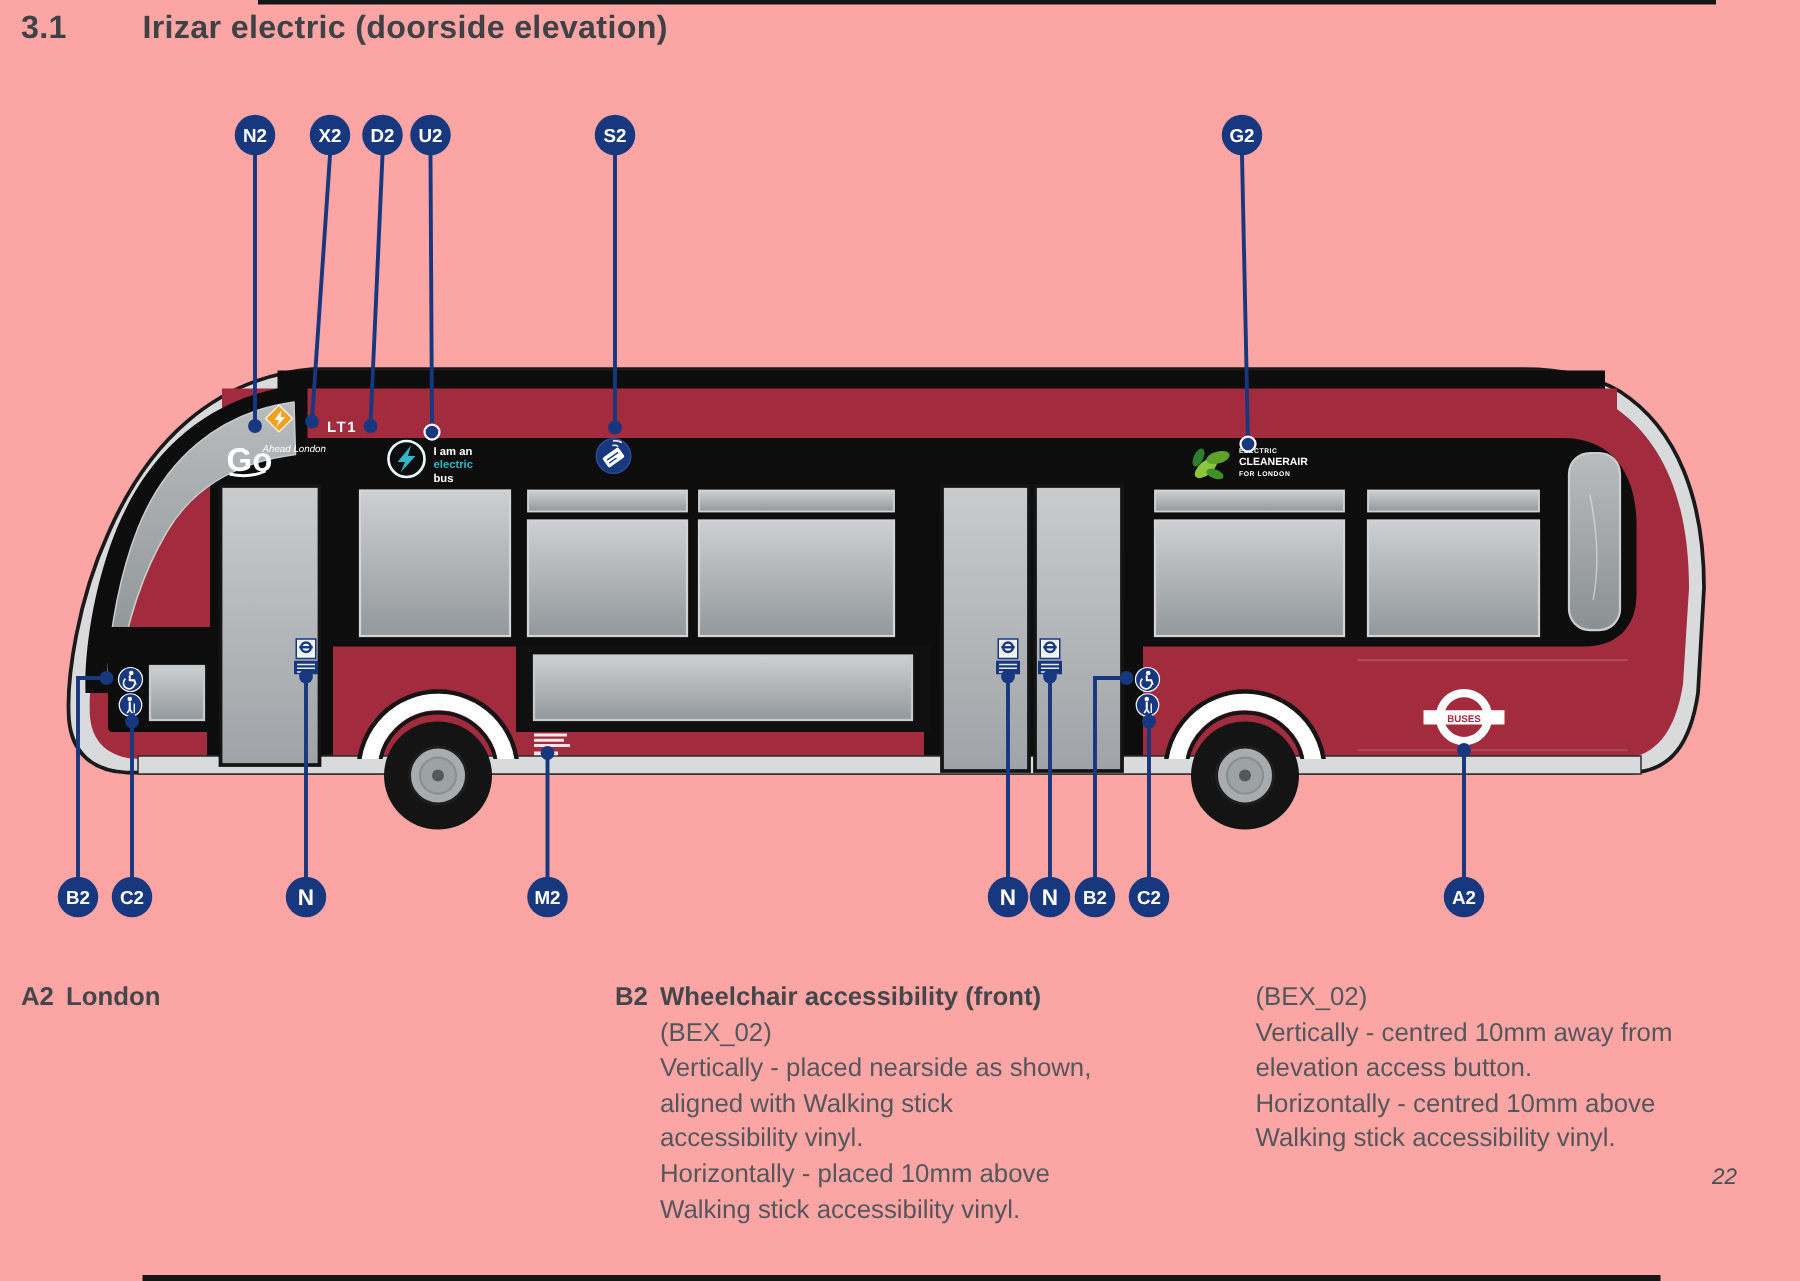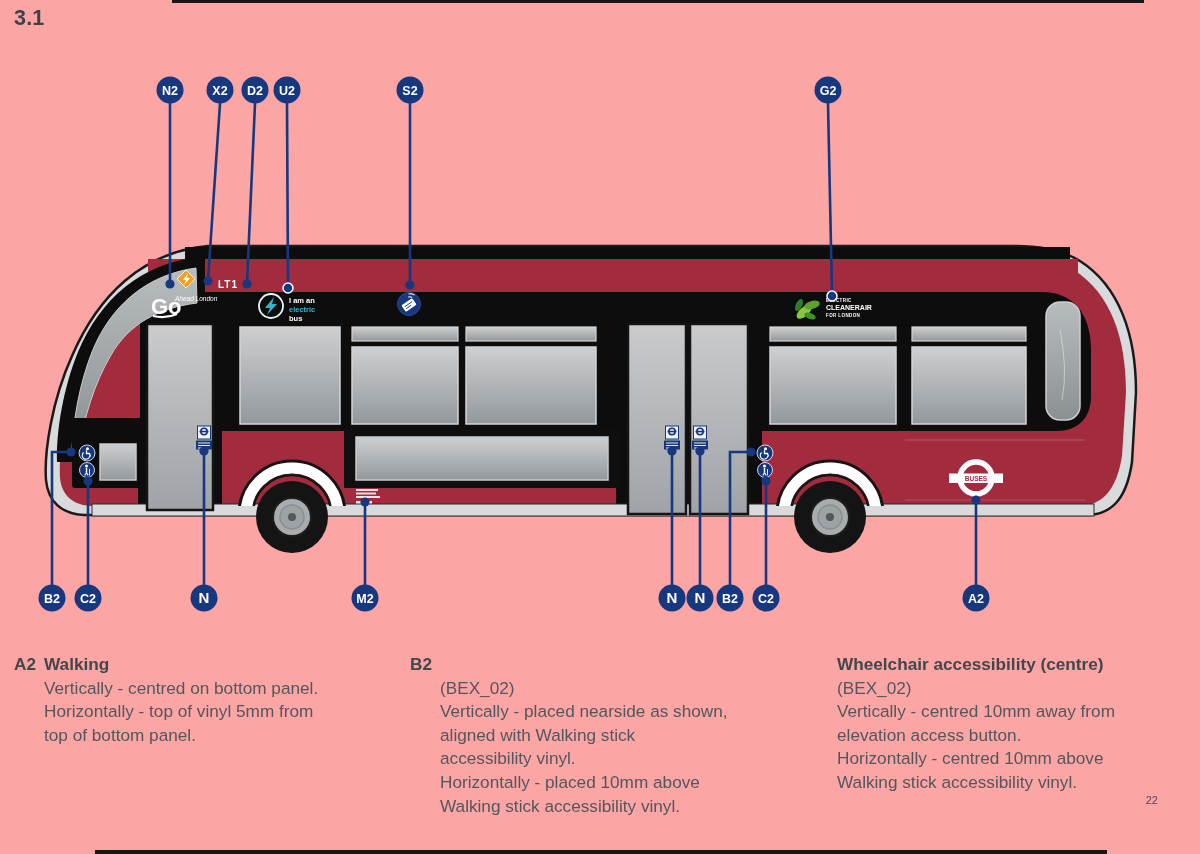--- a/index.html
+++ b/index.html
@@ -14,32 +14,33 @@
   .annotations{position:absolute;left:0;top:653px;width:1200px;}
   .ann{position:absolute;top:0;color:#53575c;font-size:17.2px;line-height:23.6px;}
   .ann-head{display:flex;font-weight:bold;color:#43474c;}
   .ann-label{width:30px;flex:none;}
   .ann-body{padding-left:30px;}
   .ann3 .ann-body{padding-left:0;}
   .ann-text{white-space:pre-line;}
   .ann1{left:14px;width:385px;}
   .ann2{left:410px;width:410px;}
   .ann3{left:837px;width:360px;}
-  .page-number{position:absolute;right:42px;top:794px;font-size:11px;color:#4a4e52;}
+  .page-number{position:absolute;right:42px;top:776px;font-size:15px;color:#4a4e52;font-style:italic;}
   .bottom-crop-bar{position:absolute;left:95px;bottom:0;width:1012px;height:4px;background:#161616;}
 </style>
 </head>
 <body>
 
 <div class="page">
 
   <div class="top-crop-bar"></div>
 
   <div class="header">
     <div class="num">3.1</div>
+    <div>Irizar electric (doorside elevation)</div>
   </div>
 
   <svg width="1200" height="645" viewBox="0 0 1200 645">
     <defs>
       <linearGradient id="paneGrad" x1="0" y1="0" x2="0" y2="1">
         <stop offset="0" stop-color="#cdd0d2"></stop>
           <stop offset="1" stop-color="#93989c"></stop>
       </linearGradient>
       <linearGradient id="doorGrad" x1="0" y1="0" x2="0" y2="1">
         <stop offset="0" stop-color="#c9cbcd"></stop>
@@ -345,45 +346,40 @@
         <circle cx="976" cy="598" r="13.5" fill="#17377e"></circle>
         <text x="976" y="602.6" text-anchor="middle" font-size="12.5" font-weight="bold" fill="#ffffff">A2</text>
       </g>
     </g>
   </svg>
 
   <div class="annotations">
     <div class="ann ann1">
       <div class="ann-head">
         <span class="ann-label">A2</span>
-        <span class="ann-title">Walking</span>
+        <span class="ann-title">London</span>
       </div>
       <div class="ann-body">
-        <div class="ann-text">Vertically - centred on bottom panel.
-Horizontally - top of vinyl 5mm from
-top of bottom panel.</div>
       </div>
     </div>
     <div class="ann ann2">
       <div class="ann-head">
         <span class="ann-label">B2</span>
+        <span class="ann-title">Wheelchair accessibility (front)</span>
       </div>
       <div class="ann-body">
         <div class="ann-code">(BEX_02)</div>
         <div class="ann-text">Vertically - placed nearside as shown,
 aligned with Walking stick
 accessibility vinyl.
 Horizontally - placed 10mm above
 Walking stick accessibility vinyl.</div>
       </div>
     </div>
     <div class="ann ann3">
-      <div class="ann-head">
-        <span class="ann-title">Wheelchair accessibility (centre)</span>
-      </div>
       <div class="ann-body">
         <div class="ann-code">(BEX_02)</div>
         <div class="ann-text">Vertically - centred 10mm away from
 elevation access button.
 Horizontally - centred 10mm above
 Walking stick accessibility vinyl.</div>
       </div>
     </div>
   </div>
 

